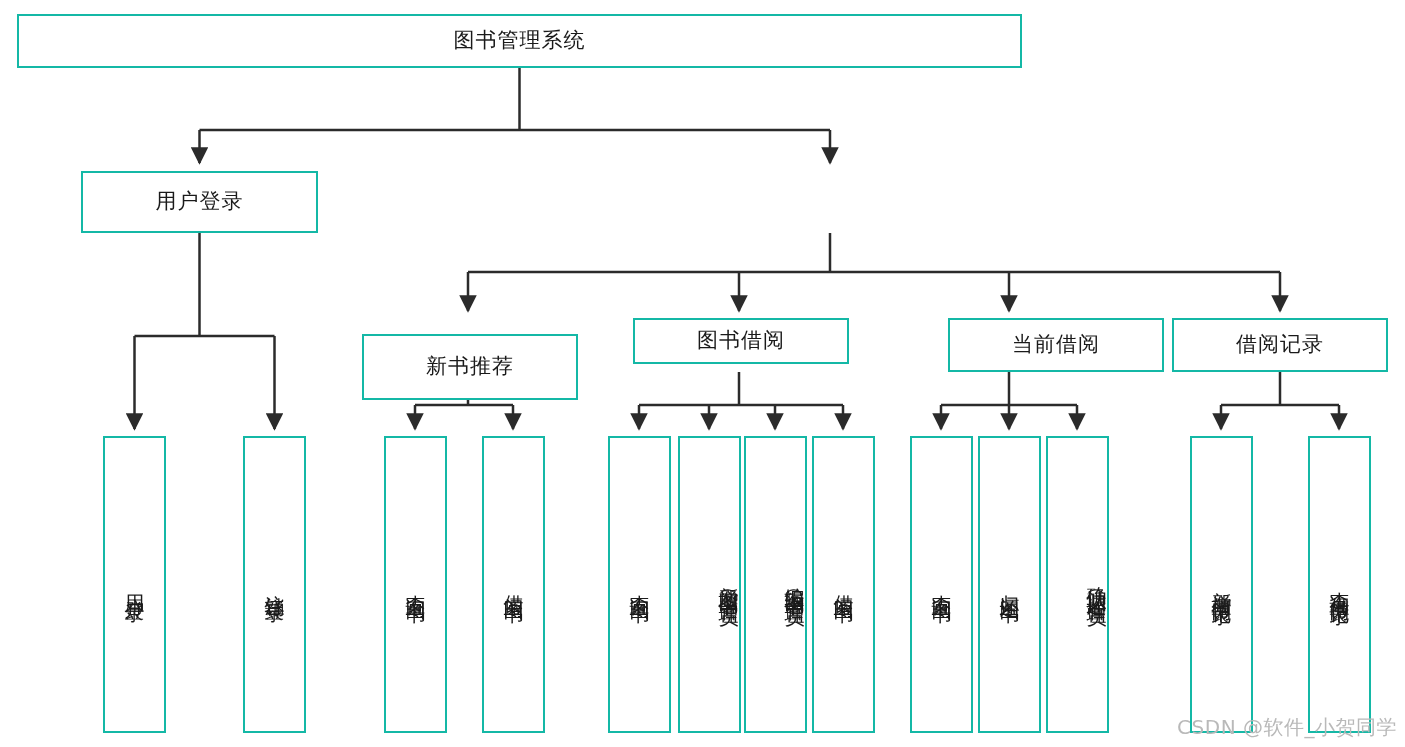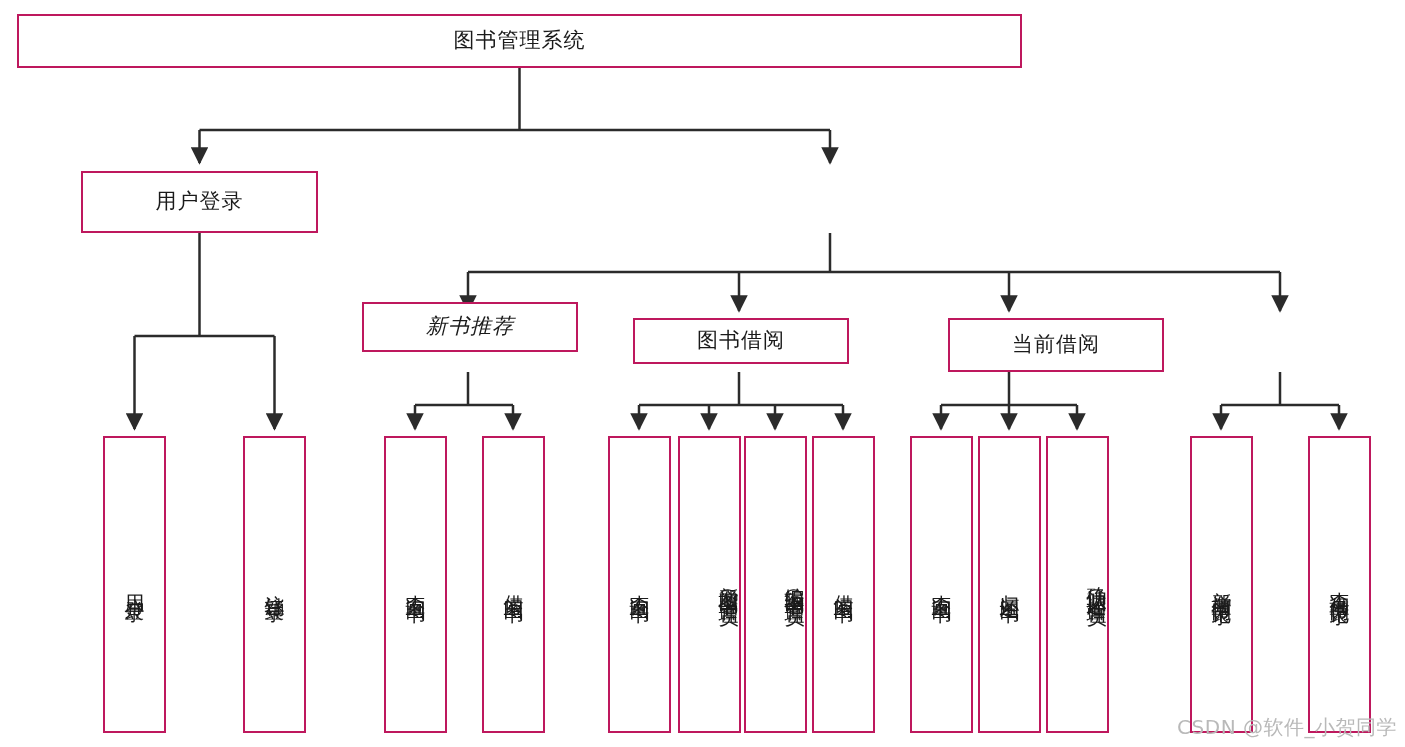--- a/index.html
+++ b/index.html
@@ -13,21 +13,21 @@
   #diagram-canvas {
     position: relative;
     width: 1405px;
     height: 747px;
     background: #ffffff;
     overflow: hidden;
   }
   .node {
     position: absolute;
     box-sizing: border-box;
-    border: 2px solid #be185d;
+    border: 2px solid #14b8a6;
     background: #ffffff;
     display: flex;
     align-items: center;
     justify-content: center;
     color: #1a1a1a;
   }
   .node-h {
     font-size: 21px;
     letter-spacing: 1px;
     line-height: 1.2;
@@ -125,28 +125,31 @@
   </svg>
 
   <div class="node node-h node-root" style="left:17px; top:14px; width:1005px; height:54px;">
     <span>图书管理系统</span>
   </div>
 
   <div class="node node-h" style="left:81px; top:171px; width:237px; height:62px;">
     <span>用户登录</span>
   </div>
 
-  <div class="node node-h" style="left:362px; top:302px; width:216px; height:50px;font-style:italic;">
+  <div class="node node-h" style="left:362px; top:334px; width:216px; height:66px;">
     <span>新书推荐</span>
   </div>
   <div class="node node-h" style="left:633px; top:318px; width:216px; height:46px;">
     <span>图书借阅</span>
   </div>
   <div class="node node-h" style="left:948px; top:318px; width:216px; height:54px;">
     <span>当前借阅</span>
+  </div>
+  <div class="node node-h" style="left:1172px; top:318px; width:216px; height:54px;">
+    <span>借阅记录</span>
   </div>
 
   <div class="node node-v centered" style="left:103px; top:436px; width:63px; height:297px;">
     <span>用户登录</span>
   </div>
   <div class="node node-v centered" style="left:243px; top:436px; width:63px; height:297px;">
     <span>注销登录</span>
   </div>
 
   <div class="node node-v centered" style="left:384px; top:436px; width:63px; height:297px;">

